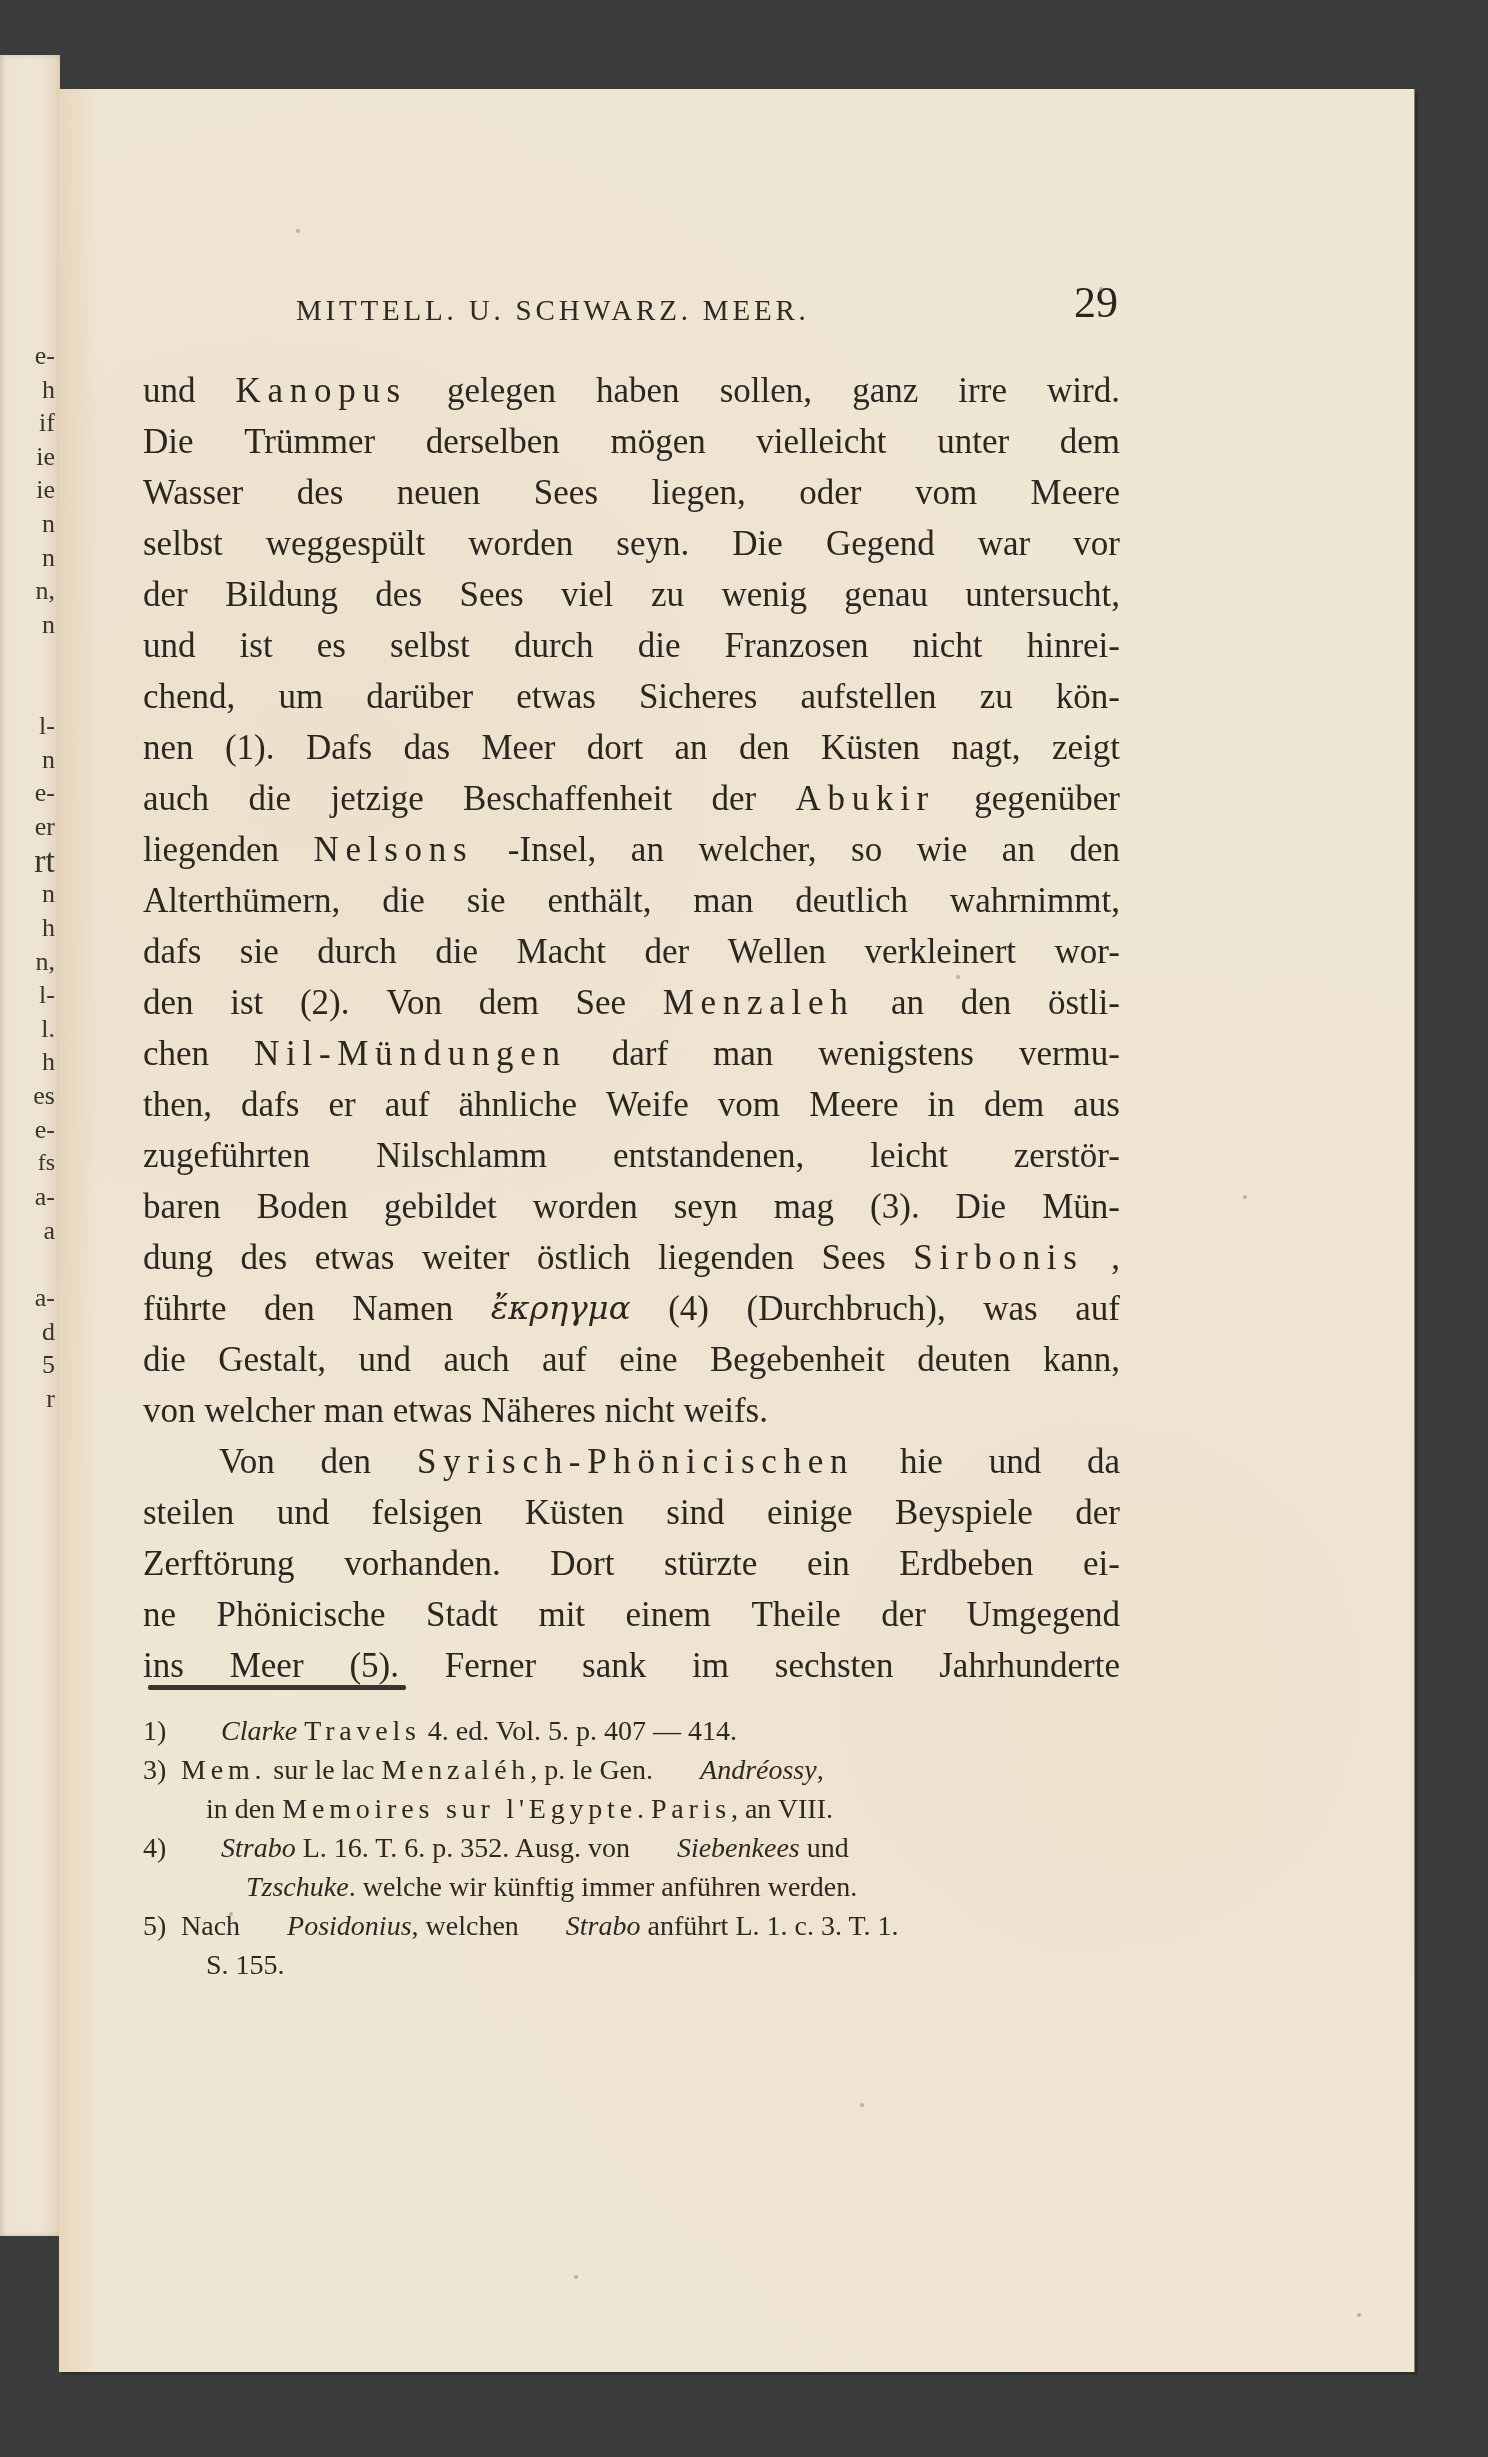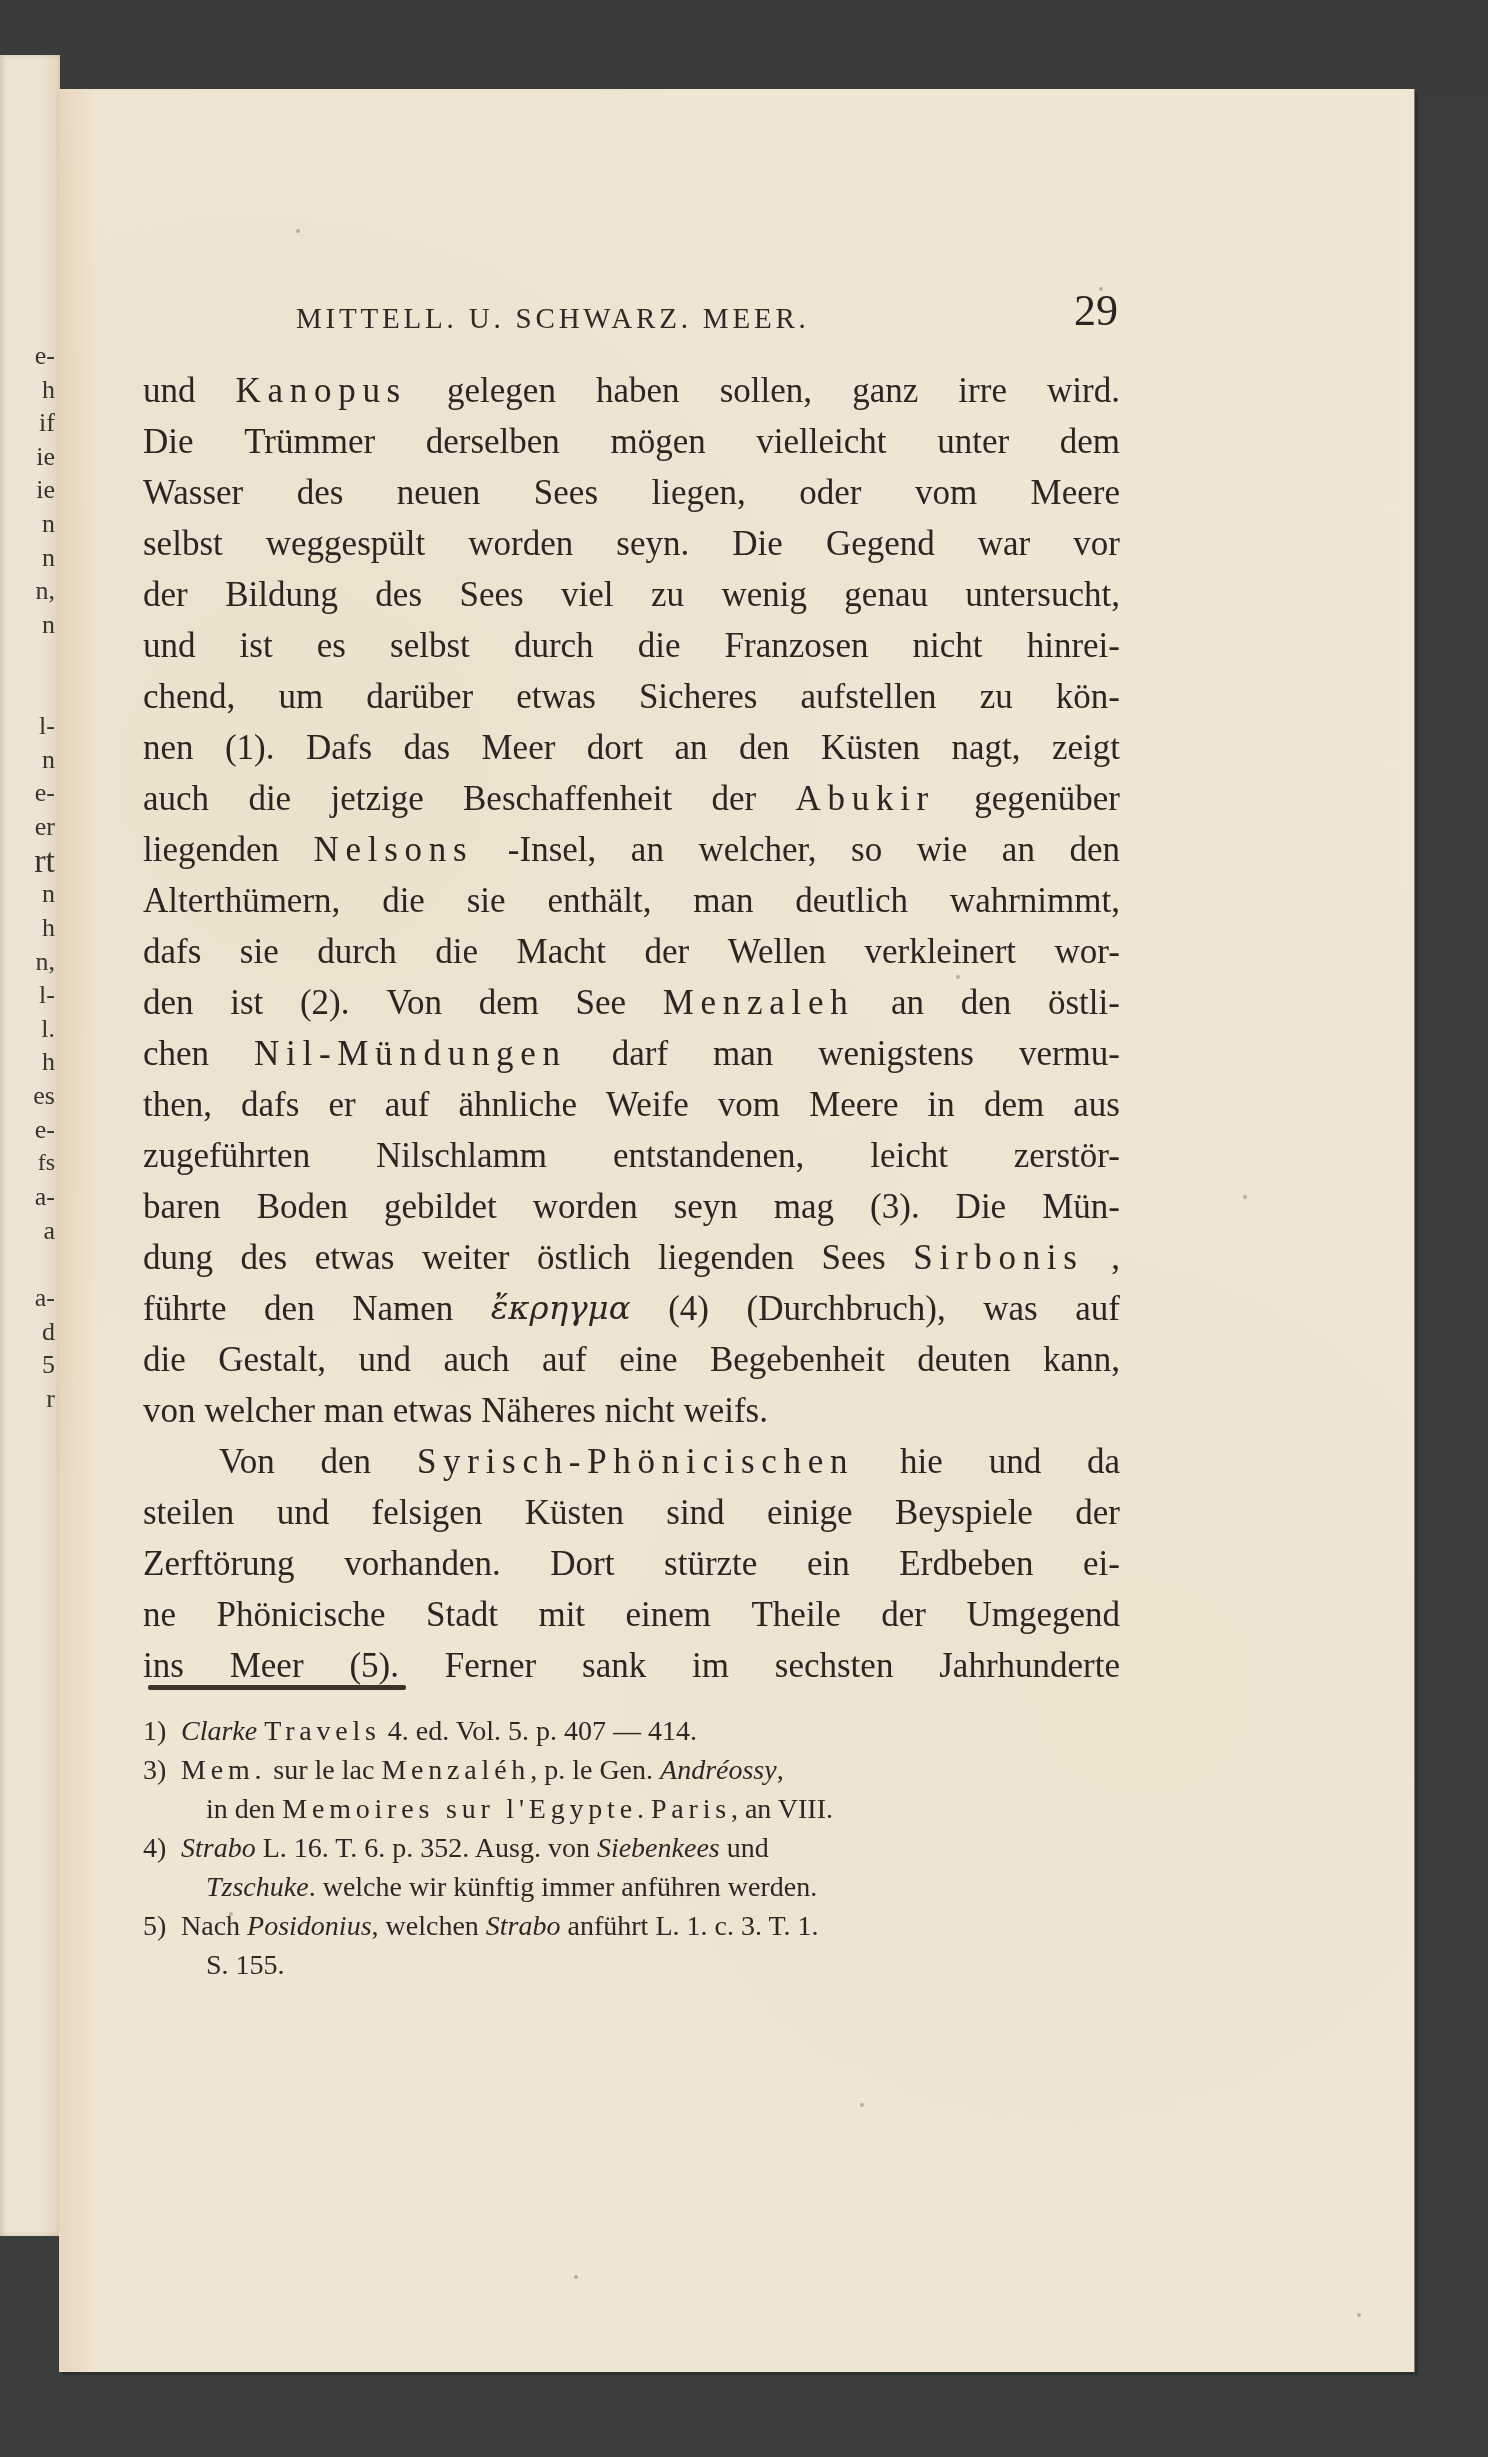--- a/index.html
+++ b/index.html
@@ -26,21 +26,21 @@
     position: absolute; left: 59px; top: 89px; width: 1355px; height: 2283px;
     background: #efe5d3;
     background-image:
       radial-gradient(circle at 20% 30%, rgba(200,170,120,0.07) 0, transparent 40%),
       radial-gradient(circle at 80% 70%, rgba(200,170,120,0.06) 0, transparent 45%),
       linear-gradient(90deg, #e6d6bd 0px, #efe5d3 38px, #f0e6d4 100%);
     border-right: 1.9px solid #8a7a66;
     box-shadow: 2.9px 2.9px 0 #2e302f;
   }
   .header {
-    position: absolute; left: 143px; top: 285px; width: 975px; height: 57px;
+    position: absolute; left: 143px; top: 277px; width: 975px; height: 57px;
   }
   .running-head {
     position: absolute; left: 153px; top: 17px;
     font-size: 29px; letter-spacing: 3.8px; color: #2f2a24;
     font-family: "Liberation Serif", serif;
   }
   .page-number {
     position: absolute; right: 0; top: 0;
     font-size: 44px; color: #2a2520; font-family: "Liberation Serif", serif;
   }
@@ -64,21 +64,21 @@
   }
   .footnotes {
     position: absolute; left: 143px; top: 1711px; width: 985px;
   }
   .fn-line {
     height: 39px; line-height: 39px; font-size: 28px; white-space: nowrap;
     color: #2e2822;
   }
   .fn-line.cont { padding-left: 63px; }
   .fn-num { display: inline-block; width: 38px; text-align: left; }
-  .it { font-style: italic; }
+  .it { font-style: italic; margin-left: 40px; }
   .sp { letter-spacing: 4.8px; }
   .speck { position: absolute; width: 3.8px; height: 3.8px; border-radius: 50%; background: #9a8a78; opacity: .6; }
 </style>
 </head>
 <body>
 
 <div class="backdrop-top"></div>
 
 <div class="left-page" id="left-page">
     <div class="left-frag" style="top: 284px; line-height: 33px; font-size: 26px;">e-</div>

